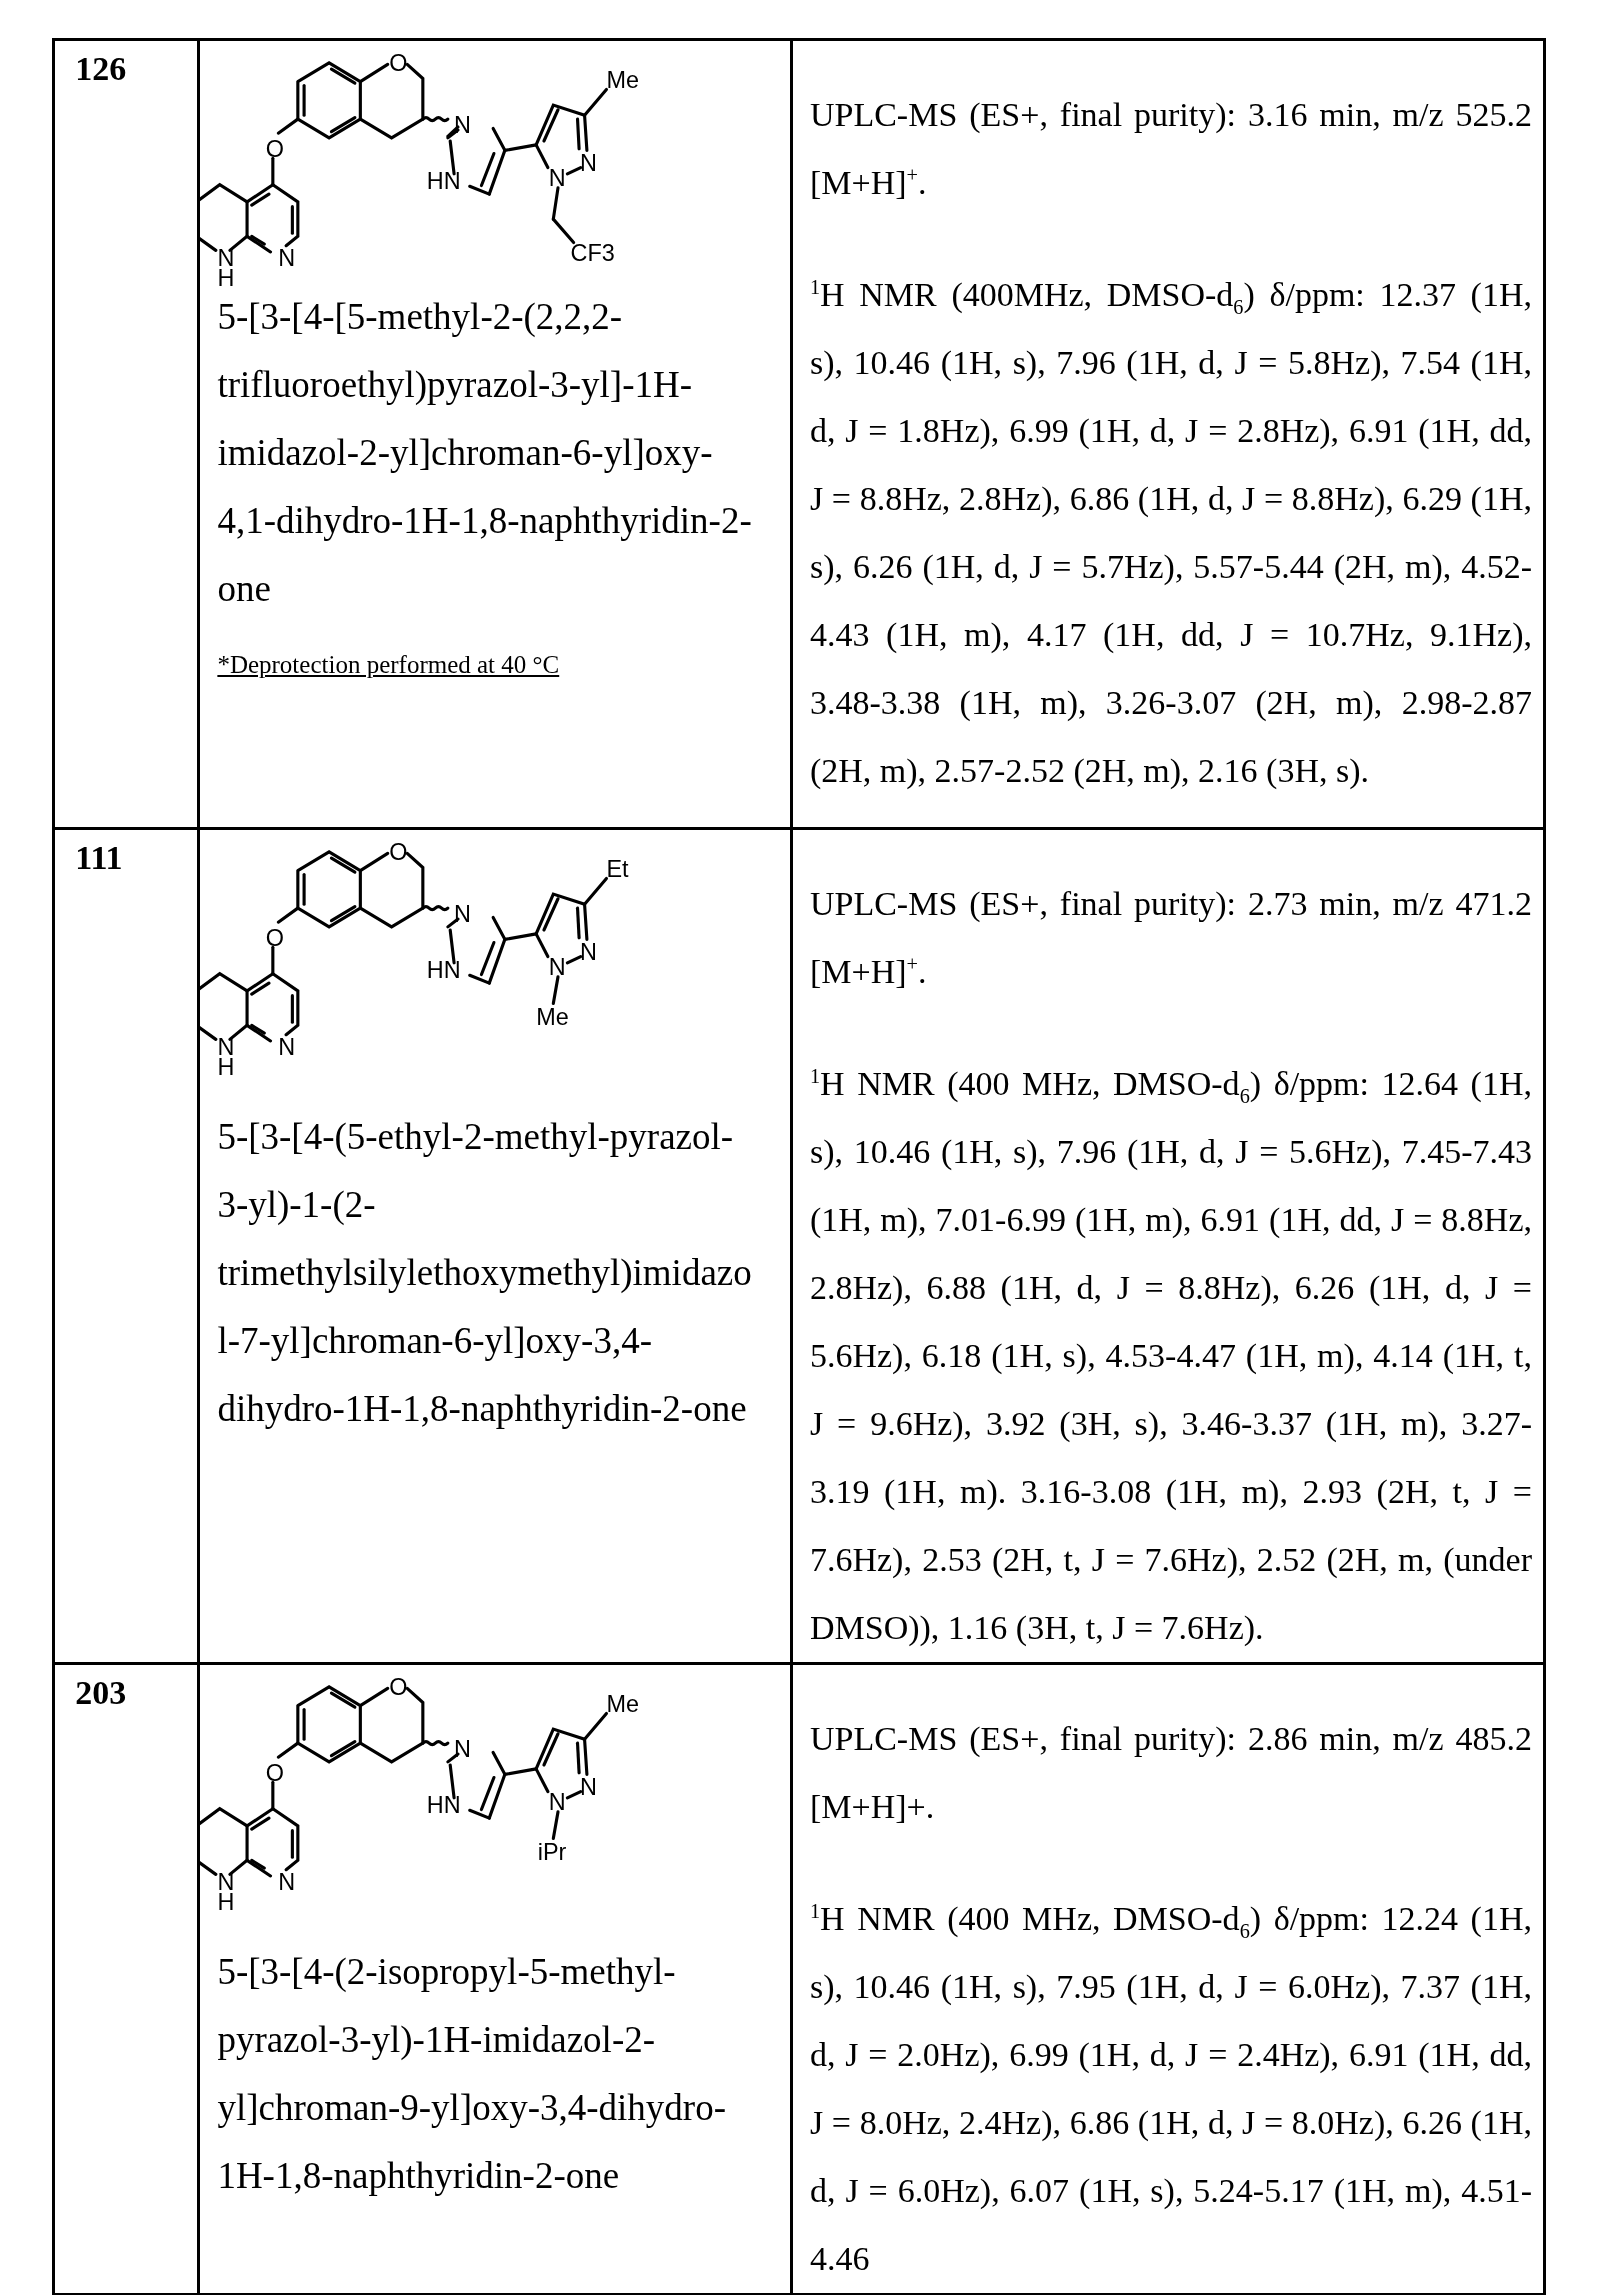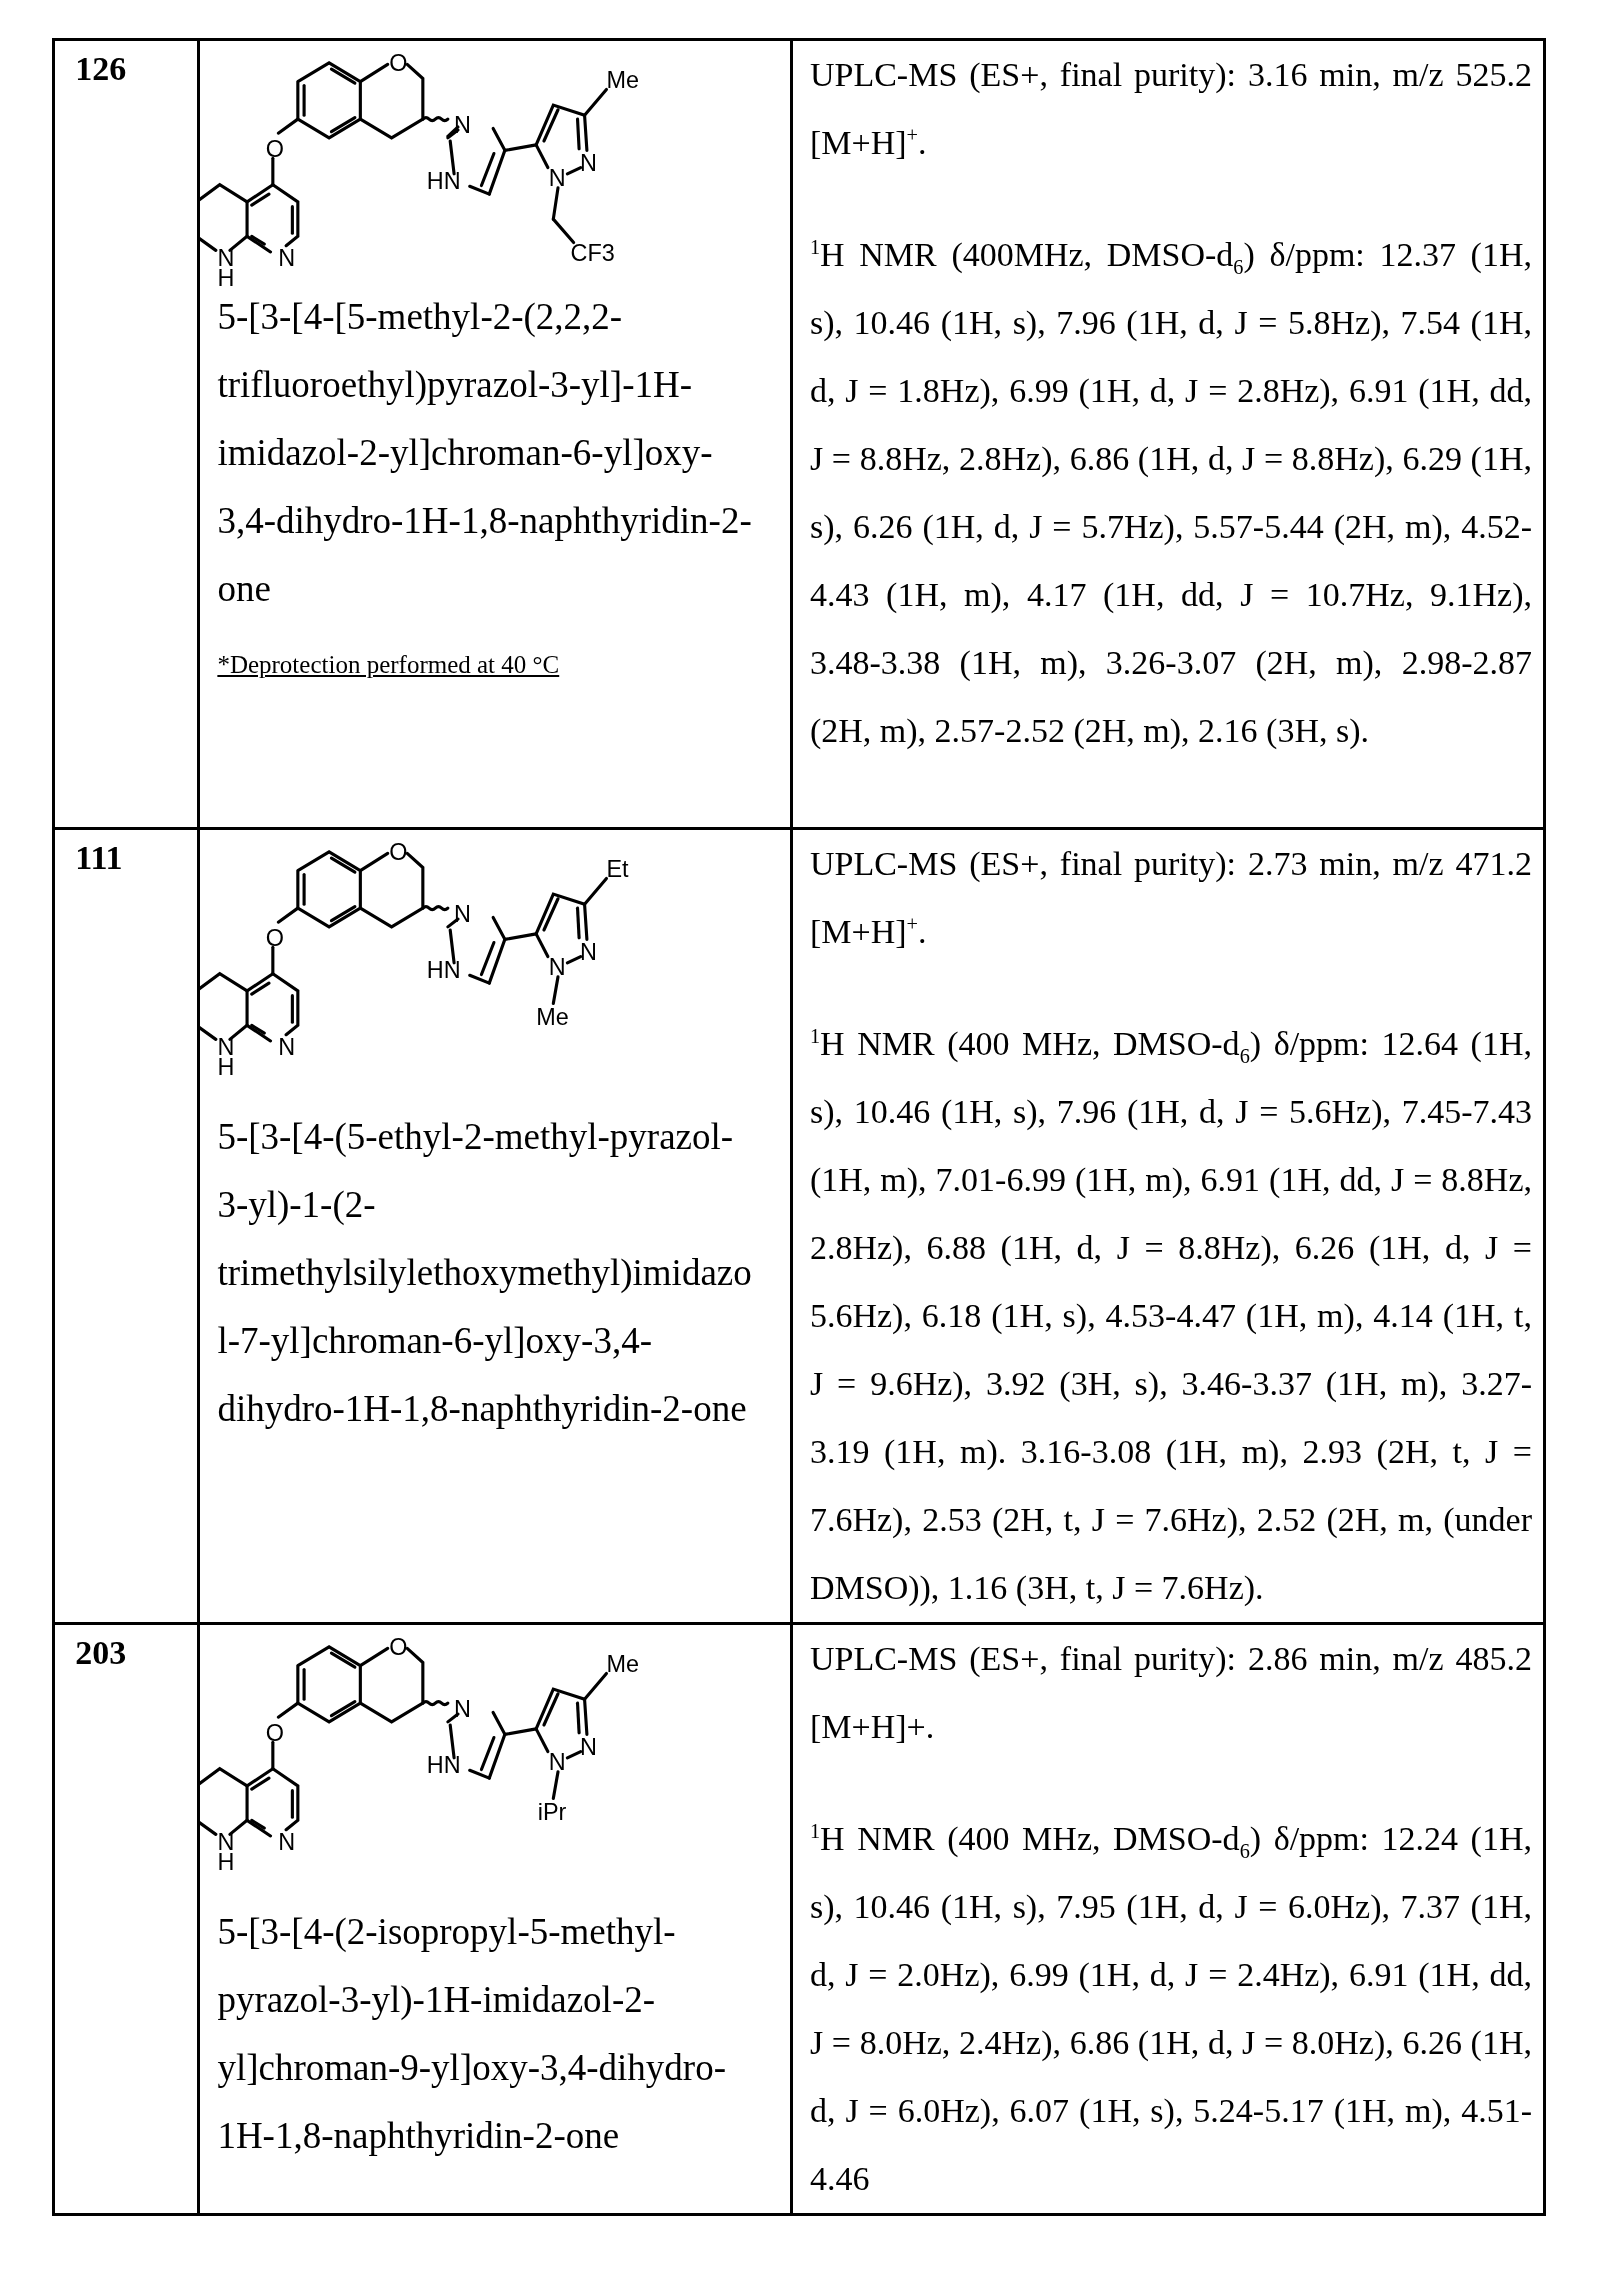--- a/index.html
+++ b/index.html
@@ -9,21 +9,21 @@
          border-collapse: collapse; table-layout: fixed; }
   .tbl td { border: 3.1px solid #000; vertical-align: top; padding: 0; }
   .c-id { width: 145px; }
   .c-str { width: 591px; }
   .c-data { width: 751px; }
   .id { font-weight: bold; font-size: 34px; line-height: 39px; padding: 7.8px 0 0 20.3px; }
   .struct { height: 242px; position: relative; }
   .struct svg { position: absolute; left: 0; top: 0; }
   .name { font-size: 37px; line-height: 68px; padding: 0 7.8px 0 17px; }
   .note { font-size: 25px; line-height: 68px; padding: 7.8px 7.8px 0 17px; text-decoration: underline; }
-  .data { font-size: 34px; line-height: 68px; padding: 0 11px 0 17px; text-align: justify; }
+  .data { font-size: 34px; line-height: 68px; padding: 0 11px 0 17px; text-align: justify; margin-top: 40px; }
   .ms { margin: 0; }
   .nmr { margin-top: 44px; }
   sup.s, sub.s { font-size: 20.3px; line-height: 0; }
   .atom { font-family: "Liberation Sans", "DejaVu Sans", sans-serif; font-size: 30px; }
   .bond { stroke: #000; stroke-width: 4; fill: none; stroke-linecap: round; }
 </style>
 </head>
 <body>
 
 <table class="tbl">
@@ -100,21 +100,21 @@
           <text class="atom" x="100" y="288">N</text>
           <text class="atom" x="22" y="288">N</text>
           <text class="atom" x="22" y="314">H</text>
           <text class="atom" x="-30" y="288">O</text>
         </svg>
       </div>
       <div class="name">
         <div>5-[3-[4-[5-methyl-2-(2,2,2-</div>
         <div>trifluoroethyl)pyrazol-3-yl]-1H-</div>
         <div>imidazol-2-yl]chroman-6-yl]oxy-</div>
-        <div>3,4-dihydro-1H-1,8-naphthyridin-2-</div>
+        <div>4,1-dihydro-1H-1,8-naphthyridin-2-</div>
         <div>one</div>
       </div>
       <div class="note">*Deprotection performed at 40 °C</div>
     </td>
     <td>
       <div class="data">
         <p class="ms"><span>UPLC-MS (ES+, final purity): 3.16 min, m/z 525.2 [M+H]</span><sup class="s">+</sup><span>.</span></p>
         <p class="ms nmr"><sup class="s">1</sup><span>H NMR (400MHz, DMSO-d</span><sub class="s">6</sub><span>) δ/ppm: 12.37 (1H, s), 10.46 (1H, s), 7.96 (1H, d, J = 5.8Hz), 7.54 (1H, d, J = 1.8Hz), 6.99 (1H, d, J = 2.8Hz), 6.91 (1H, dd, J = 8.8Hz, 2.8Hz), 6.86 (1H, d, J = 8.8Hz), 6.29 (1H, s), 6.26 (1H, d, J = 5.7Hz), 5.57-5.44 (2H, m), 4.52-4.43 (1H, m), 4.17 (1H, dd, J = 10.7Hz, 9.1Hz), 3.48-3.38 (1H, m), 3.26-3.07 (2H, m), 2.98-2.87 (2H, m), 2.57-2.52 (2H, m), 2.16 (3H, s).</span></p>
       </div>
     </td>

